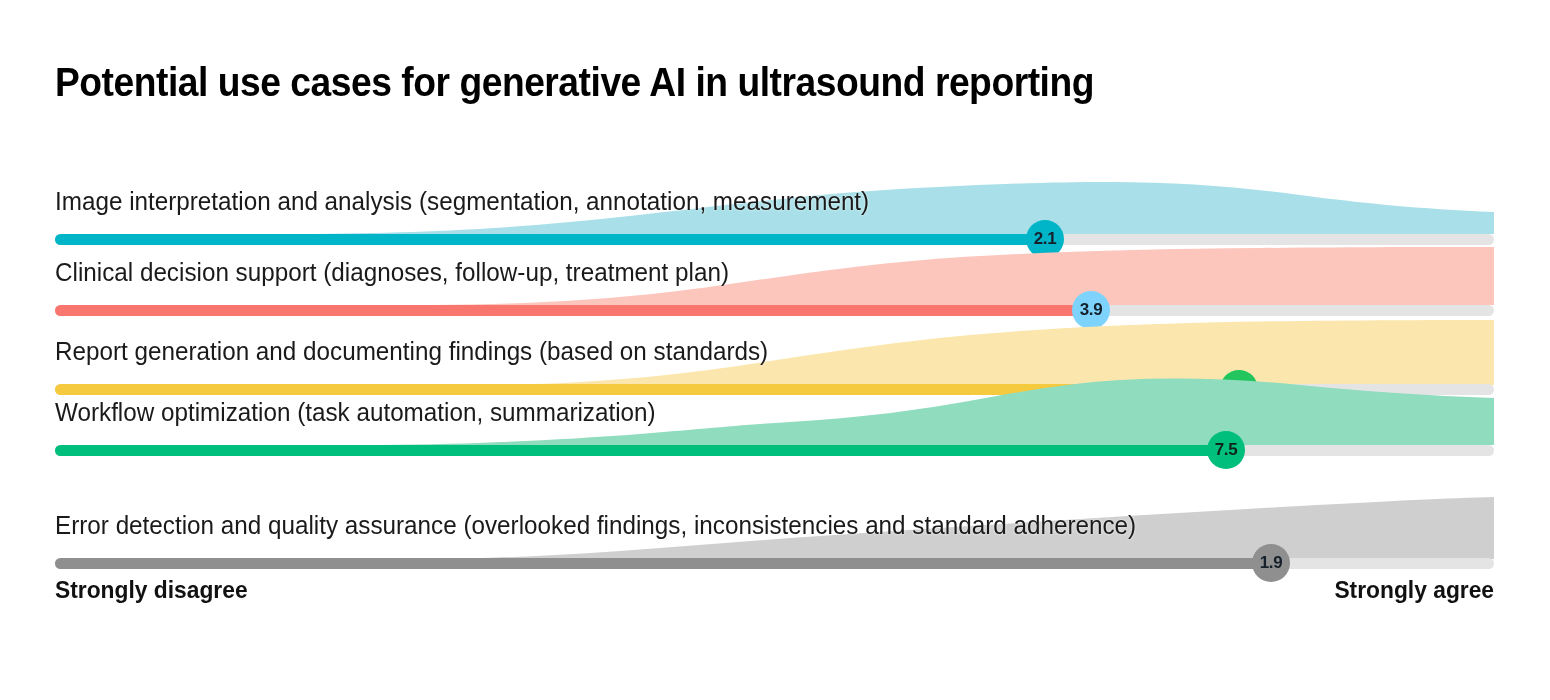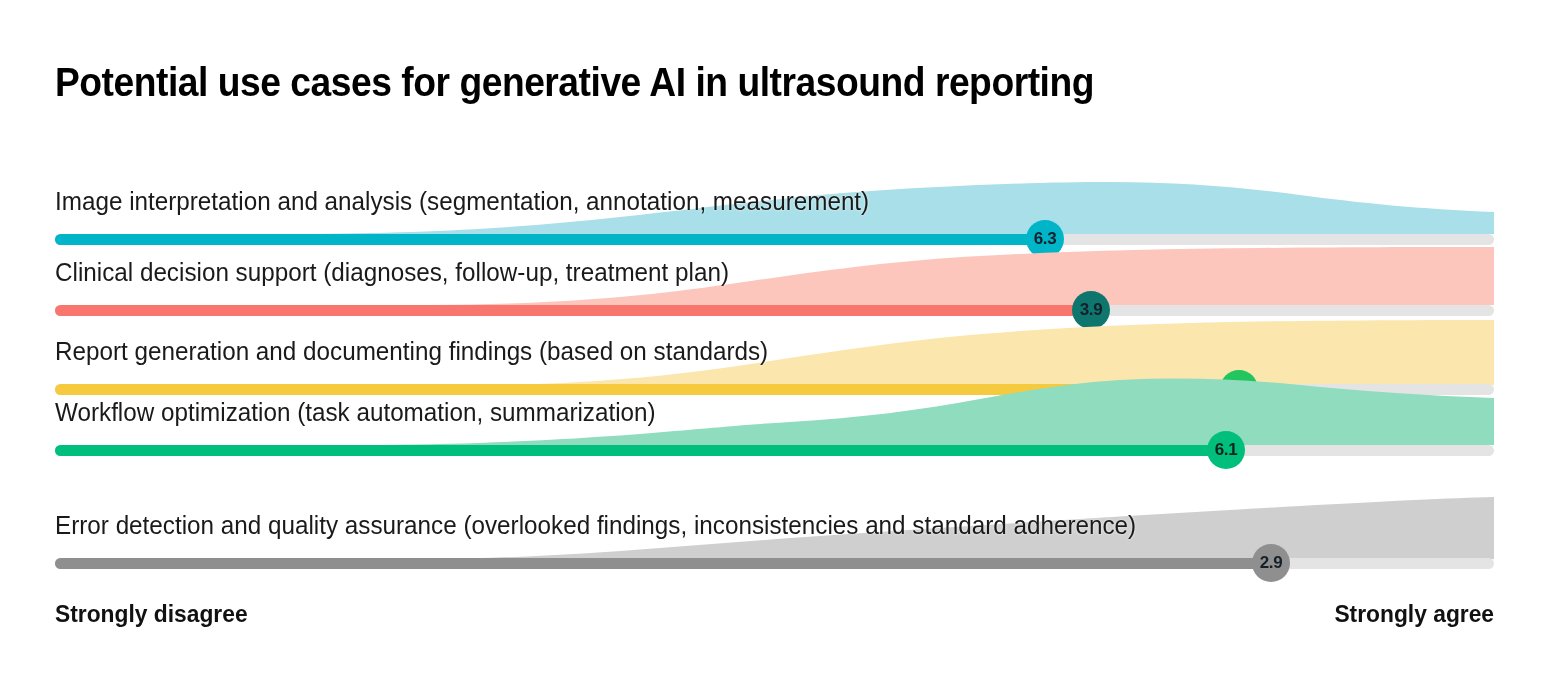--- a/index.html
+++ b/index.html
@@ -114,21 +114,21 @@
     font-weight: bold;
     color: #15202b;
     letter-spacing: -0.3px;
   }
   .value-marker.on-dark { color: #10231c; }
 
   
   #axis-captions {
     position: absolute;
     left: 0;
-    top: 600px;
+    top: 576px;
     width: 1550px;
     height: 40px;
     text-decoration: underline;
   }
   .axis-caption {
     position: absolute;
     top: 0;
     font-size: 24px;
     font-weight: bold;
     color: #111111;
@@ -150,33 +150,33 @@
     <div class="ridge-row" style="top:8px;">
       <svg class="ridge-svg" viewBox="0 0 1550 80" preserveAspectRatio="none">
         <path d="M 55,71 L 300,71 C 430,70 520,65 620,54 C 720,43 800,32 900,26
                  C 990,21 1050,19 1110,19 C 1180,19 1240,24 1300,32
                  C 1360,40 1420,46 1494,49 L 1494,71 Z" fill="#a8dfe8" stroke="none"></path>
       </svg>
       <div class="row-label">Image interpretation and analysis (segmentation, annotation, measurement)</div>
       <div class="bar-track">
         <div class="bar-fill" style="width:990px;background:#00b5c8;"></div>
       </div>
-      <div class="value-marker" style="left:1045px;background:#00b5c8;">6.3</div>
+      <div class="value-marker" style="left:1045px;background:#00b5c8;">2.1</div>
     </div>
 
     <div class="ridge-row" style="top:79px;">
       <svg class="ridge-svg" viewBox="0 0 1550 80" preserveAspectRatio="none">
         <path d="M 55,71 L 430,71 C 560,70 640,63 730,50 C 820,37 890,27 980,22
                  C 1070,17 1160,15 1260,14 C 1350,13 1430,13 1494,13 L 1494,71 Z" fill="#fcc6bd" stroke="none"></path>
       </svg>
       <div class="row-label">Clinical decision support (diagnoses, follow-up, treatment plan)</div>
       <div class="bar-track">
         <div class="bar-fill" style="width:1036px;background:#f8766d;"></div>
       </div>
-      <div class="value-marker" style="left:1091px;background:#0f766e;">3.9</div>
+      <div class="value-marker" style="left:1091px;background:#7dd3fc;">3.9</div>
     </div>
 
     <div class="ridge-row" style="top:158px;">
       <svg class="ridge-svg" viewBox="0 0 1550 80" preserveAspectRatio="none">
         <path d="M 55,72 L 480,72 C 600,71 680,62 770,48 C 860,34 930,24 1020,18
                  C 1110,12 1200,9 1300,8 C 1390,7 1450,7 1494,7 L 1494,72 Z" fill="#fbe7ad" stroke="none"></path>
       </svg>
       <div class="row-label">Report generation and documenting findings (based on standards)</div>
       <div class="bar-track">
         <div class="bar-fill" style="width:1128px;background:#f6ca3f;"></div>
@@ -187,33 +187,33 @@
     <div class="ridge-row" style="top:219px;">
       <svg class="ridge-svg" viewBox="0 0 1550 80" preserveAspectRatio="none">
         <path d="M 55,71 L 380,71 C 480,70 560,66 640,60 C 700,55 740,51 790,48
                  C 860,44 920,36 980,25 C 1030,16 1070,9 1120,6
                  C 1180,3 1240,5 1300,11 C 1360,17 1430,22 1494,24 L 1494,71 Z" fill="#8fdcbe" stroke="none"></path>
       </svg>
       <div class="row-label">Workflow optimization (task automation, summarization)</div>
       <div class="bar-track">
         <div class="bar-fill" style="width:1171px;background:#00bf7d;"></div>
       </div>
-      <div class="value-marker on-dark" style="left:1226px;background:#00bf7d;">6.1</div>
+      <div class="value-marker on-dark" style="left:1226px;background:#00bf7d;">7.5</div>
     </div>
 
     <div class="ridge-row" style="top:332px;">
       <svg class="ridge-svg" viewBox="0 0 1550 80" preserveAspectRatio="none">
         <path d="M 55,72 L 430,72 C 520,71 580,67 660,61 C 760,53 860,46 970,39
                  C 1080,32 1190,25 1300,19 C 1390,14 1450,11 1494,10 L 1494,72 Z" fill="#cfcfcf" stroke="none"></path>
       </svg>
       <div class="row-label">Error detection and quality assurance (overlooked findings, inconsistencies and standard adherence)</div>
       <div class="bar-track">
         <div class="bar-fill" style="width:1216px;background:#8f8f8f;"></div>
       </div>
-      <div class="value-marker" style="left:1271px;background:#8f8f8f;">2.9</div>
+      <div class="value-marker" style="left:1271px;background:#8f8f8f;">1.9</div>
     </div>
 
   </div>
 
   <div id="axis-captions">
     <div class="axis-caption" id="axis-caption-left">Strongly disagree</div>
     <div class="axis-caption" id="axis-caption-right">Strongly agree</div>
   </div>
 
 </div>

